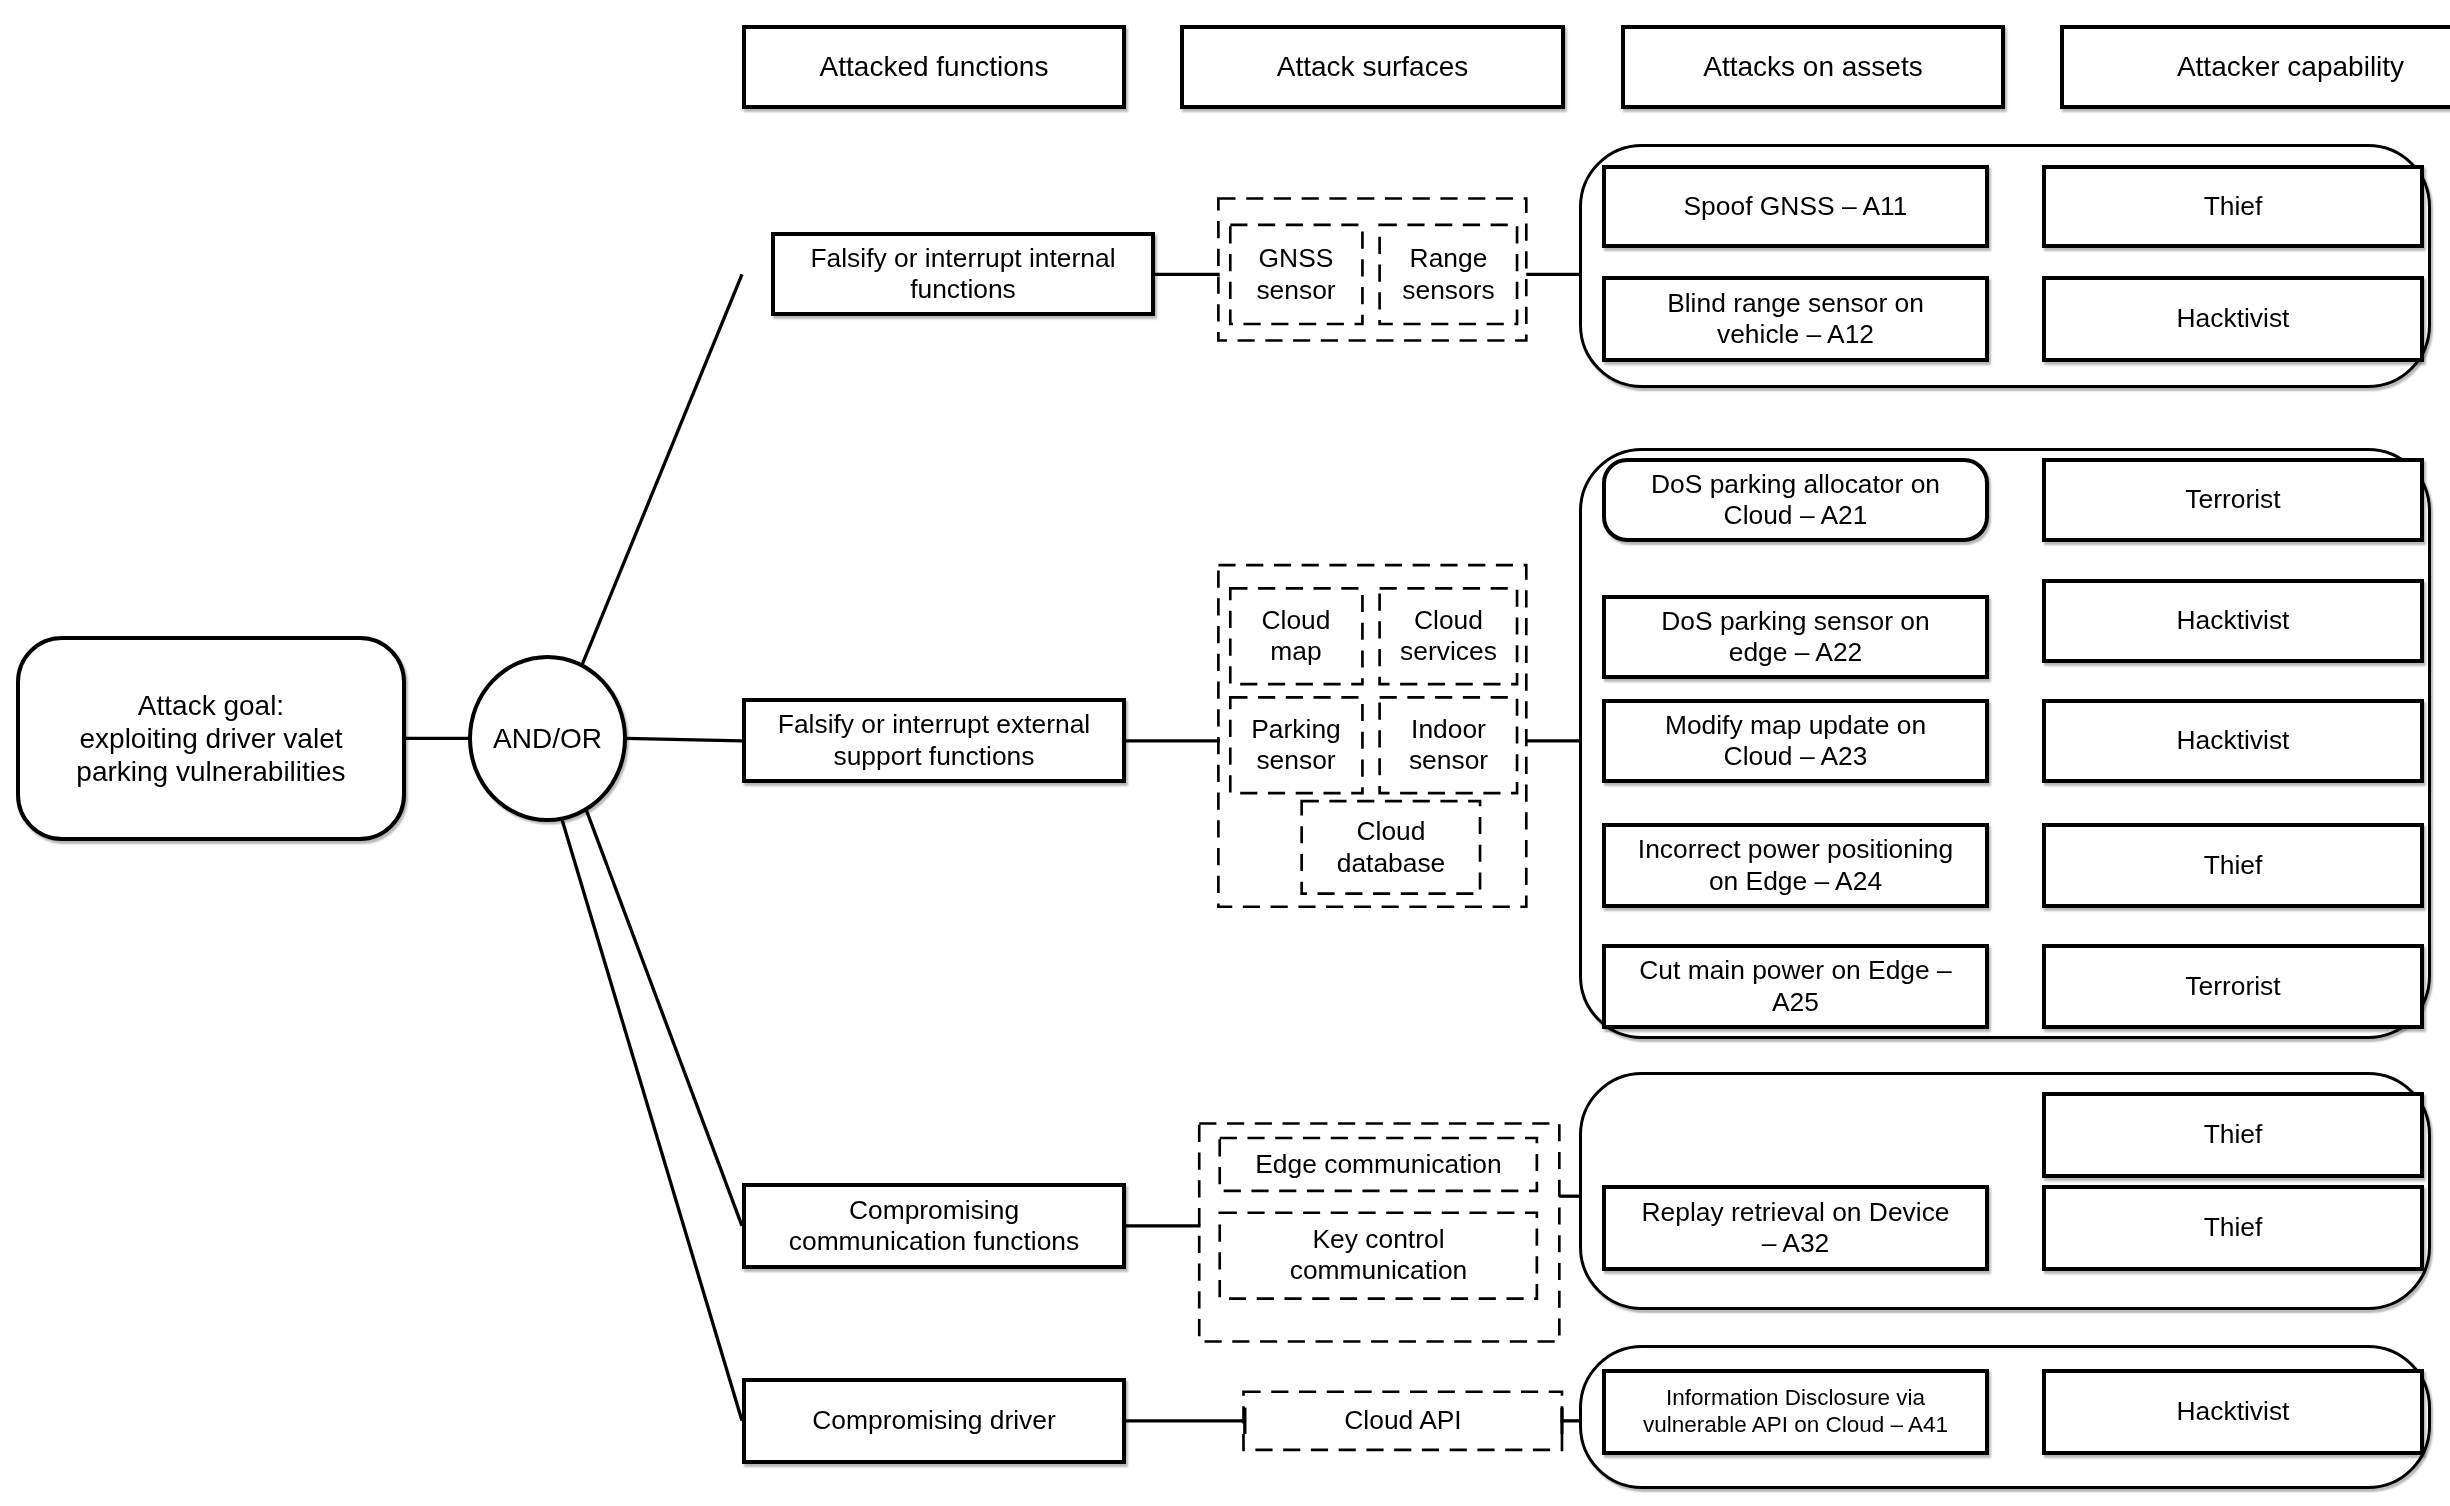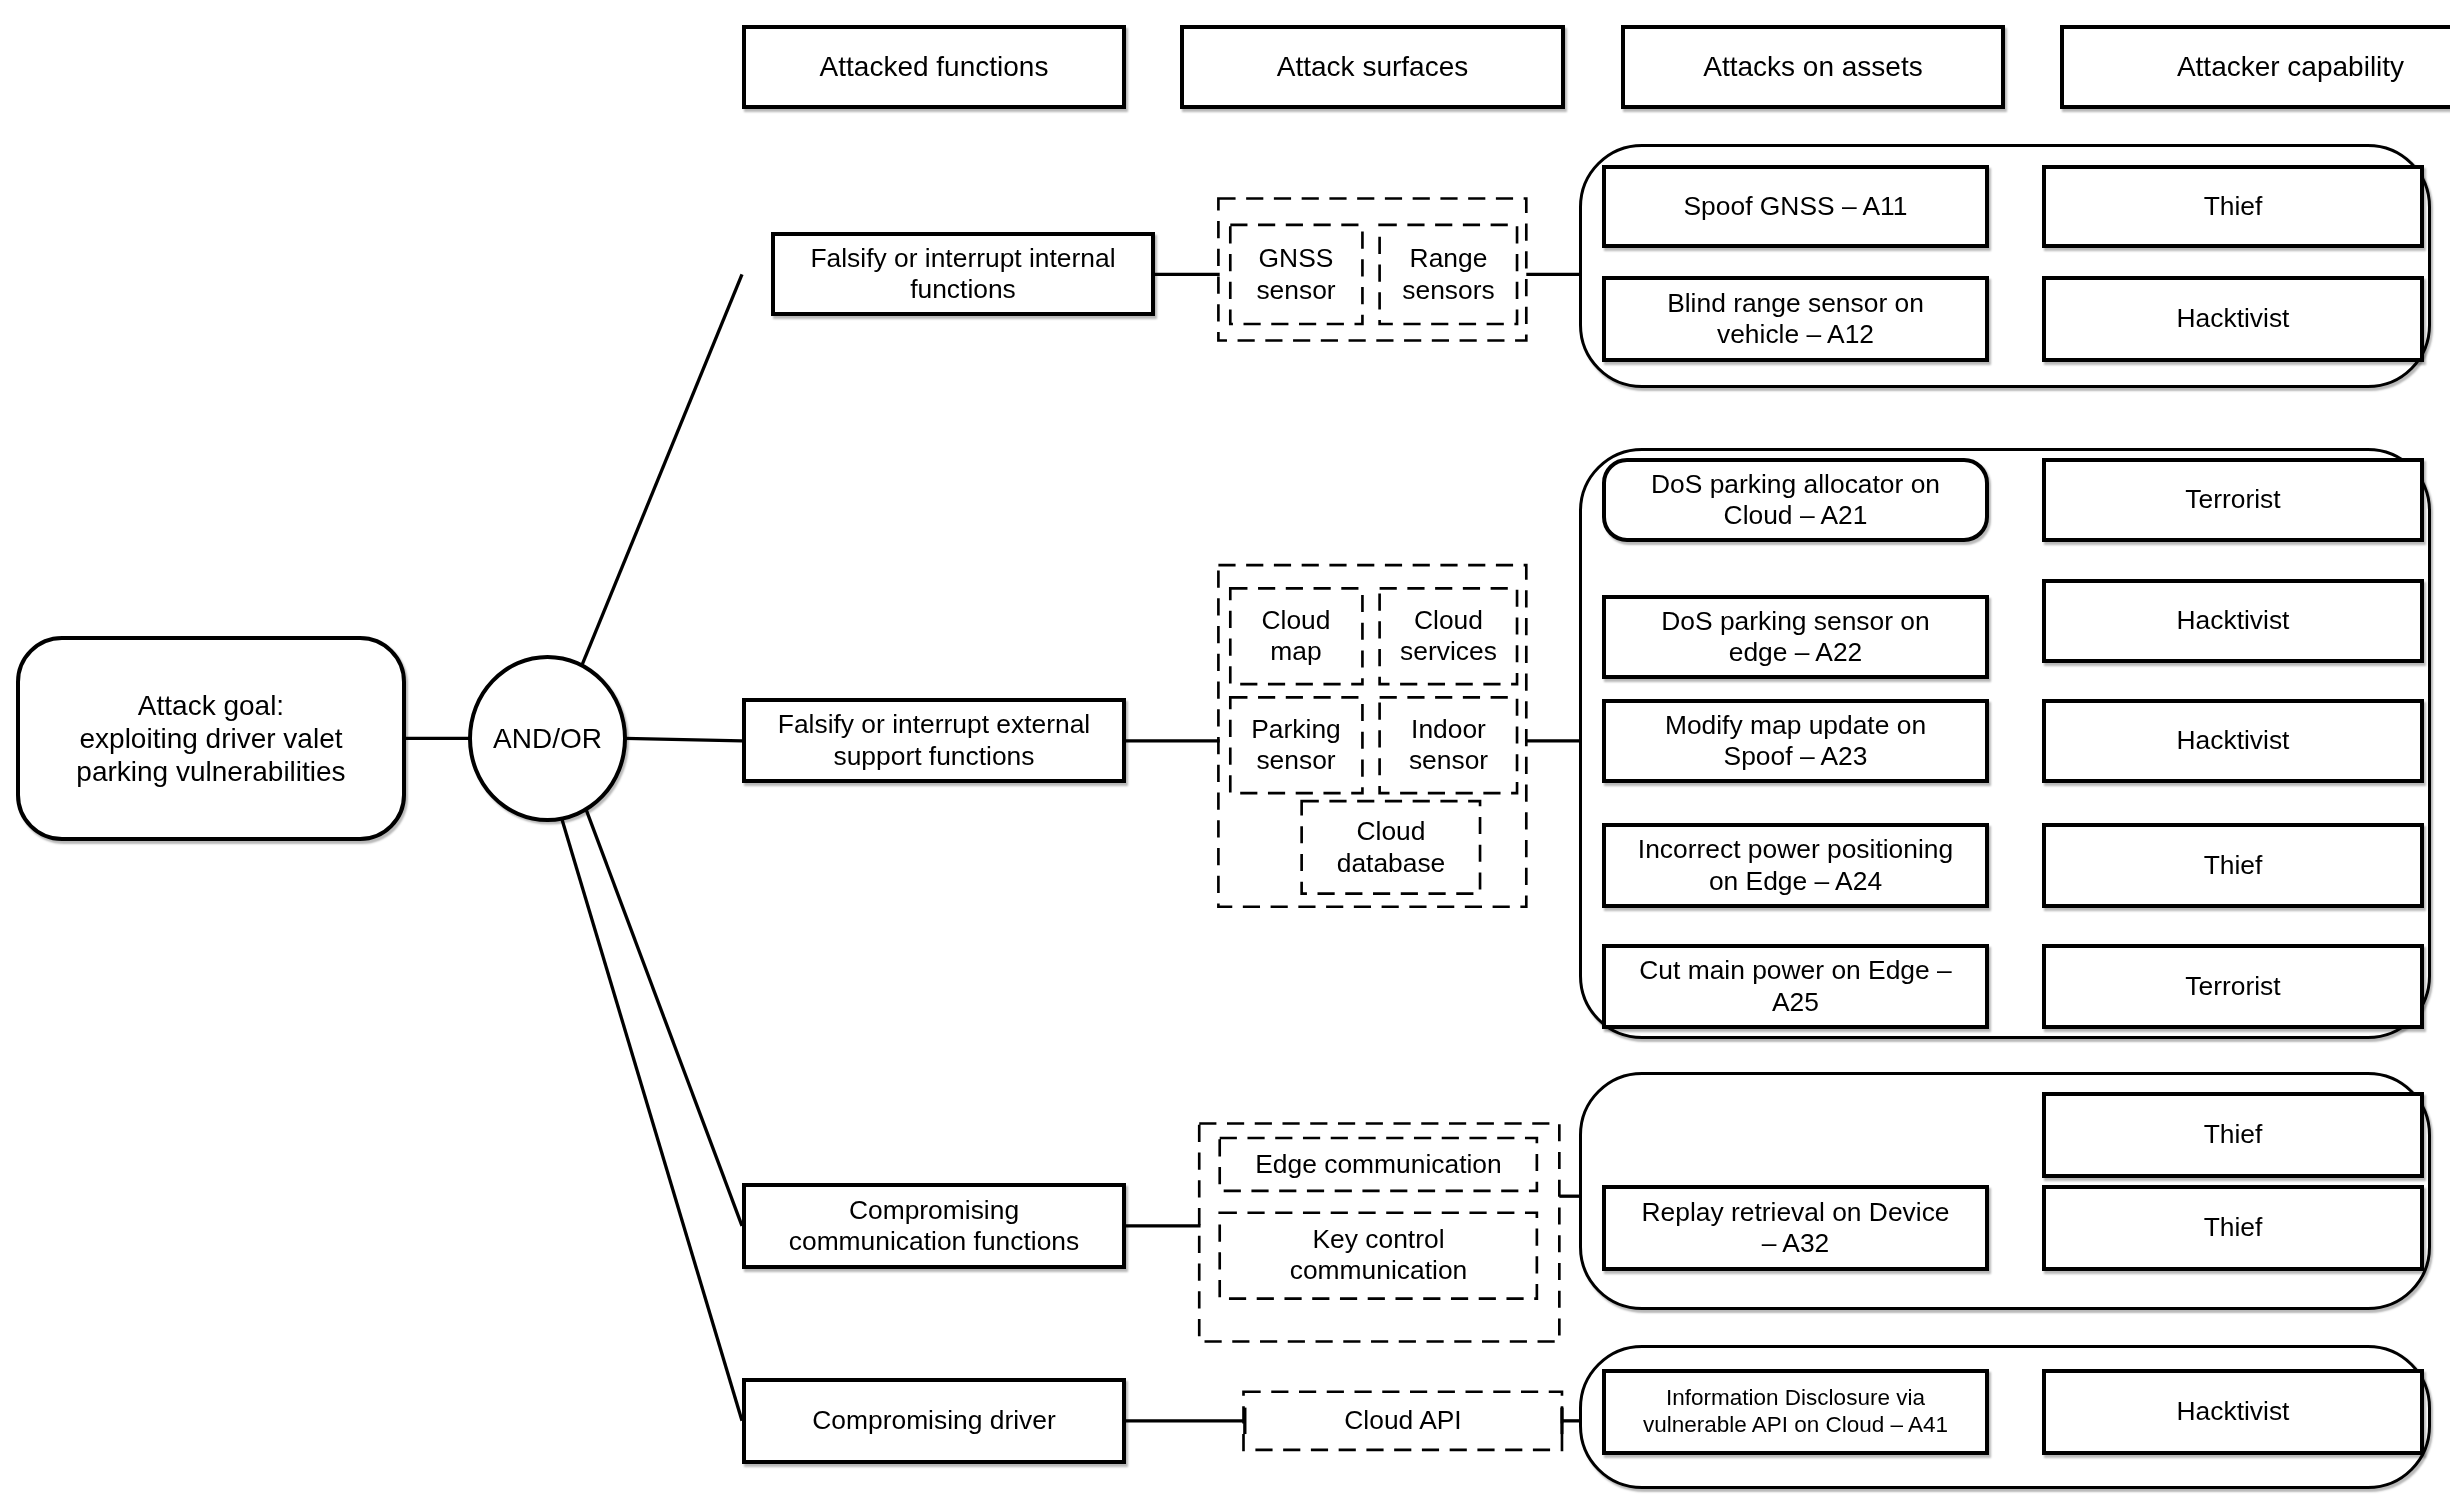--- a/index.html
+++ b/index.html
@@ -109,21 +109,21 @@
 
   <div class="node attack" style="left:1602px; top:165px; width:387px; height:83px;">Spoof GNSS – A11</div>
   <div class="node" style="left:2042px; top:165px; width:382px; height:83px;">Thief</div>
   <div class="node attack" style="left:1602px; top:276px; width:387px; height:86px;">Blind range sensor on vehicle – A12</div>
   <div class="node" style="left:2042px; top:276px; width:382px; height:86px;">Hacktivist</div>
 
   <div class="node attack" style="left:1602px; top:458px;  width:387px; height:84px;border-radius:25px;">DoS parking allocator on Cloud – A21</div>
   <div class="node" style="left:2042px; top:458px;  width:382px; height:84px;">Terrorist</div>
   <div class="node attack" style="left:1602px; top:579px;  width:387px; height:84px;margin-top:16px;">DoS parking sensor on edge – A22</div>
   <div class="node" style="left:2042px; top:579px;  width:382px; height:84px;">Hacktivist</div>
-  <div class="node attack" style="left:1602px; top:699px; width:387px; height:84px;">Modify map update on Spoof – A23</div>
+  <div class="node attack" style="left:1602px; top:699px; width:387px; height:84px;">Modify map update on Cloud – A23</div>
   <div class="node" style="left:2042px; top:699px; width:382px; height:84px;">Hacktivist</div>
   <div class="node attack" style="left:1602px; top:823px; width:387px; height:85px;">Incorrect power positioning on Edge – A24</div>
   <div class="node" style="left:2042px; top:823px; width:382px; height:85px;">Thief</div>
   <div class="node attack" style="left:1602px; top:944px; width:387px; height:85px;">Cut main power on Edge – A25</div>
   <div class="node" style="left:2042px; top:944px; width:382px; height:85px;">Terrorist</div>
 
   <div class="node" style="left:2042px; top:1092px; width:382px; height:86px;">Thief</div>
   <div class="node attack" style="left:1602px; top:1185px; width:387px; height:86px;">Replay retrieval on Device – A32</div>
   <div class="node" style="left:2042px; top:1185px; width:382px; height:86px;">Thief</div>
 

